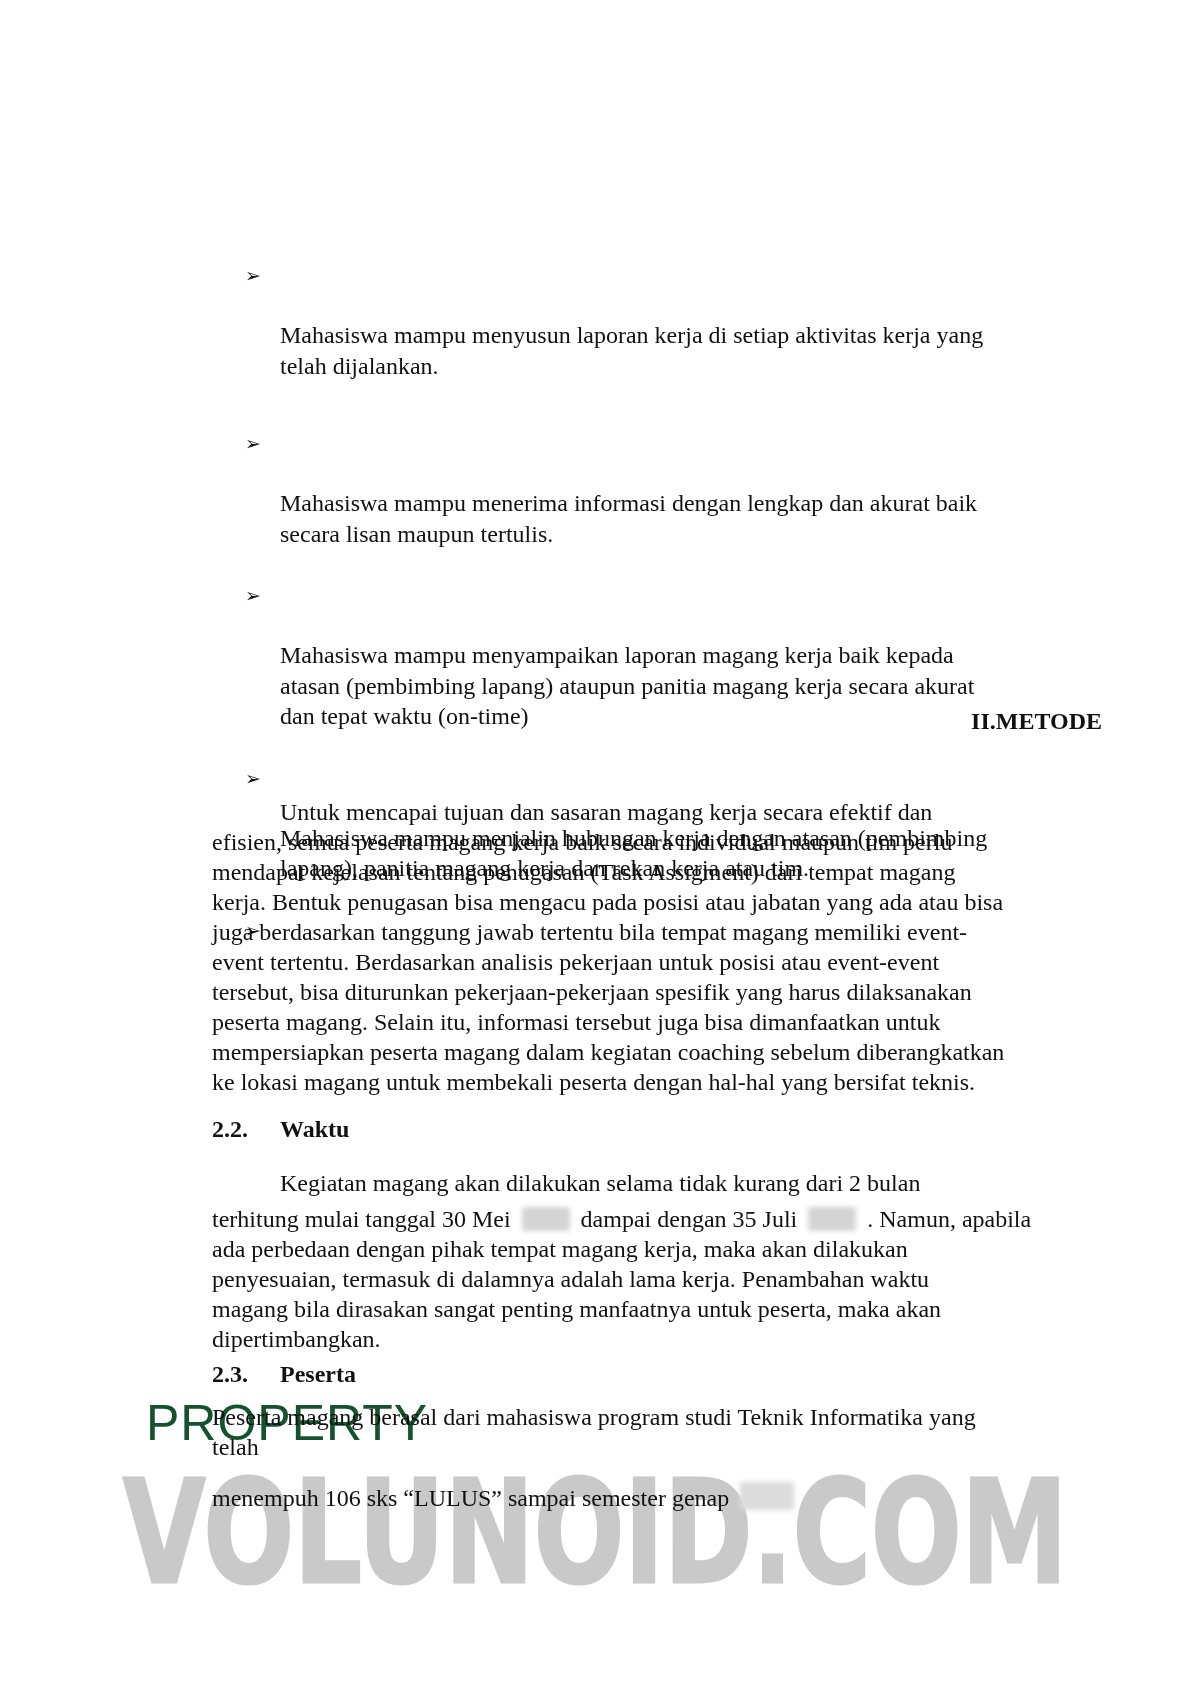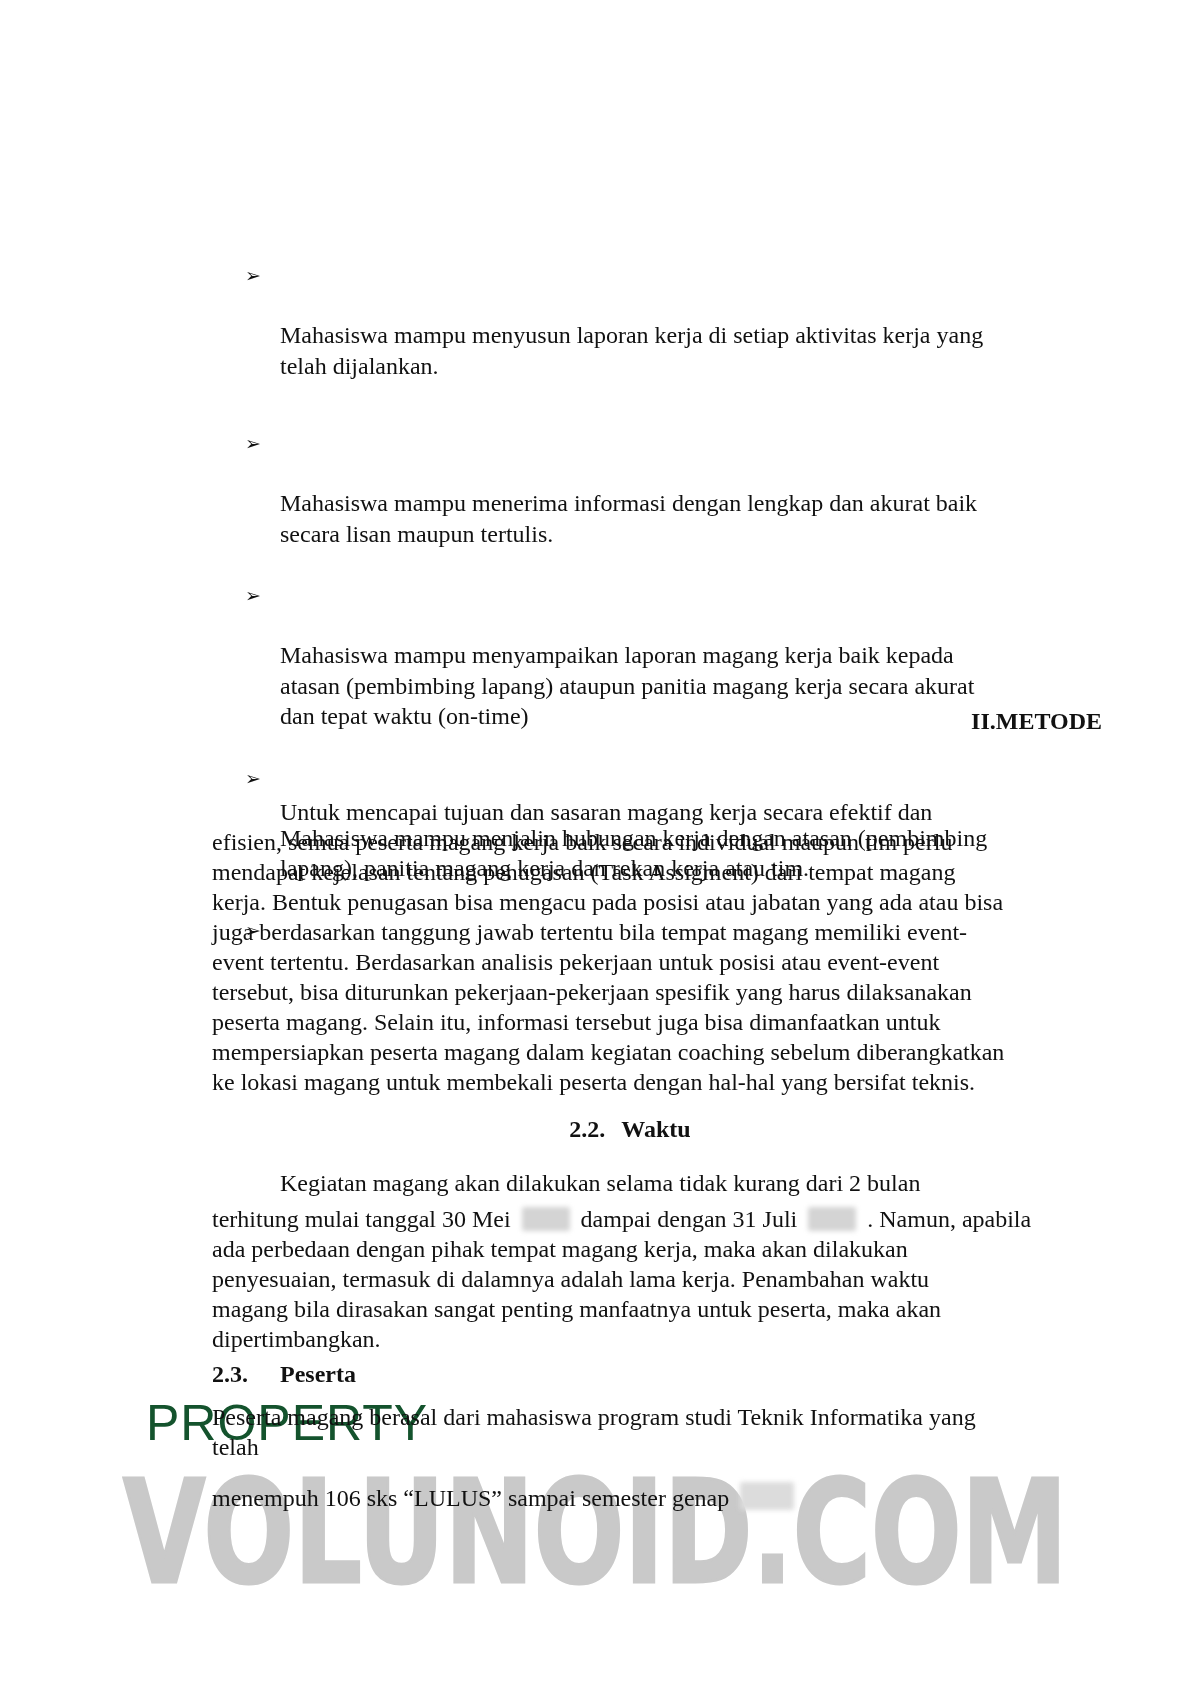--- a/index.html
+++ b/index.html
@@ -140,28 +140,28 @@
 efisien, semua peserta magang kerja baik secara individual maupun tim perlu
 mendapat kejelasan tentang penugasan (Task Assigment) dari tempat magang
 kerja. Bentuk penugasan bisa mengacu pada posisi atau jabatan yang ada atau bisa
 juga berdasarkan tanggung jawab tertentu bila tempat magang memiliki event-
 event tertentu. Berdasarkan analisis pekerjaan untuk posisi atau event-event
 tersebut, bisa diturunkan pekerjaan-pekerjaan spesifik yang harus dilaksanakan
 peserta magang. Selain itu, informasi tersebut juga bisa dimanfaatkan untuk
 mempersiapkan peserta magang dalam kegiatan coaching sebelum diberangkatkan
 ke lokasi magang untuk membekali peserta dengan hal-hal yang bersifat teknis.</div>
 
-  <div class="abs heading" style="top:1114px;text-align:center;">
+  <div class="abs heading" style="top:1114px;">
     <span class="hnum">2.2.</span><span>Waktu</span>
   </div>
 
   <div class="abs block" style="top:1162px; white-space:normal;">
     <div class="line indent">Kegiatan magang akan dilakukan selama tidak kurang dari 2 bulan</div>
     <div class="line">
-      <span>terhitung mulai tanggal 30 Mei</span><span class="redact"></span><span>dampai dengan 31 Juli</span><span class="redact"></span><span>. Namun, apabila</span>
+      <span>terhitung mulai tanggal 30 Mei</span><span class="redact"></span><span>dampai dengan 35 Juli</span><span class="redact"></span><span>. Namun, apabila</span>
     </div>
     <div style="white-space:pre-line; line-height:30px;">ada perbedaan dengan pihak tempat magang kerja, maka akan dilakukan
 penyesuaian, termasuk di dalamnya adalah lama kerja. Penambahan waktu
 magang bila dirasakan sangat penting manfaatnya untuk peserta, maka akan
 dipertimbangkan.</div>
   </div>
 
   <div class="abs heading" style="top:1359px;">
     <span class="hnum">2.3.</span><span>Peserta</span>
   </div>

